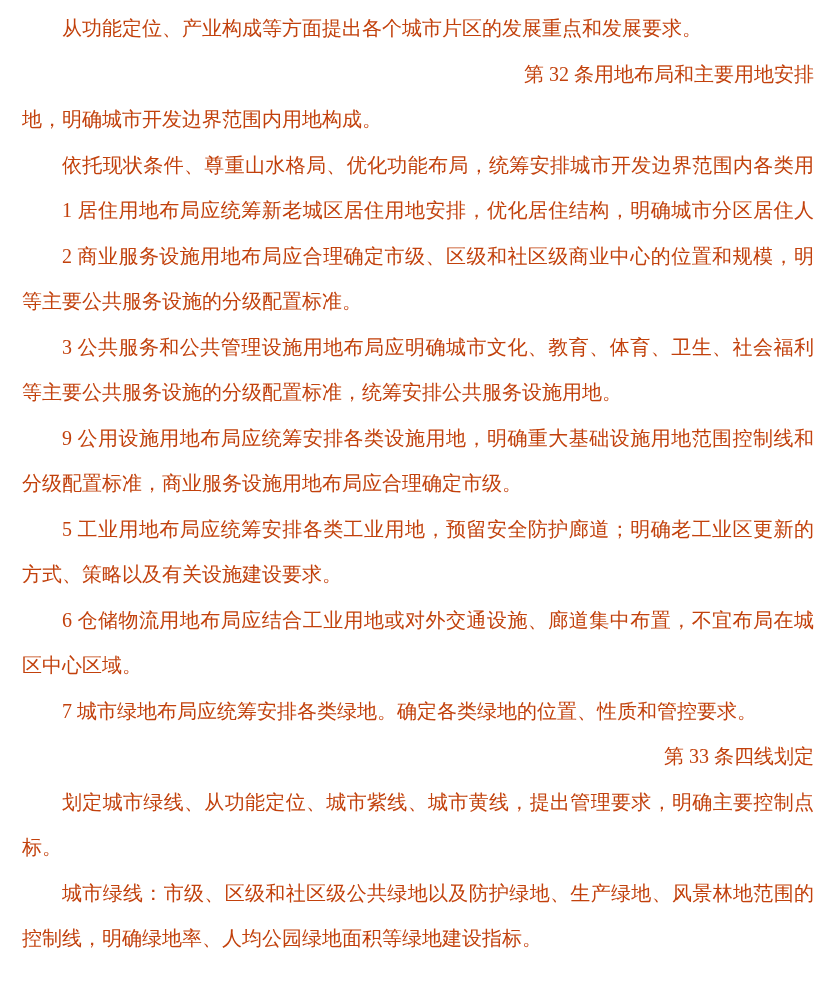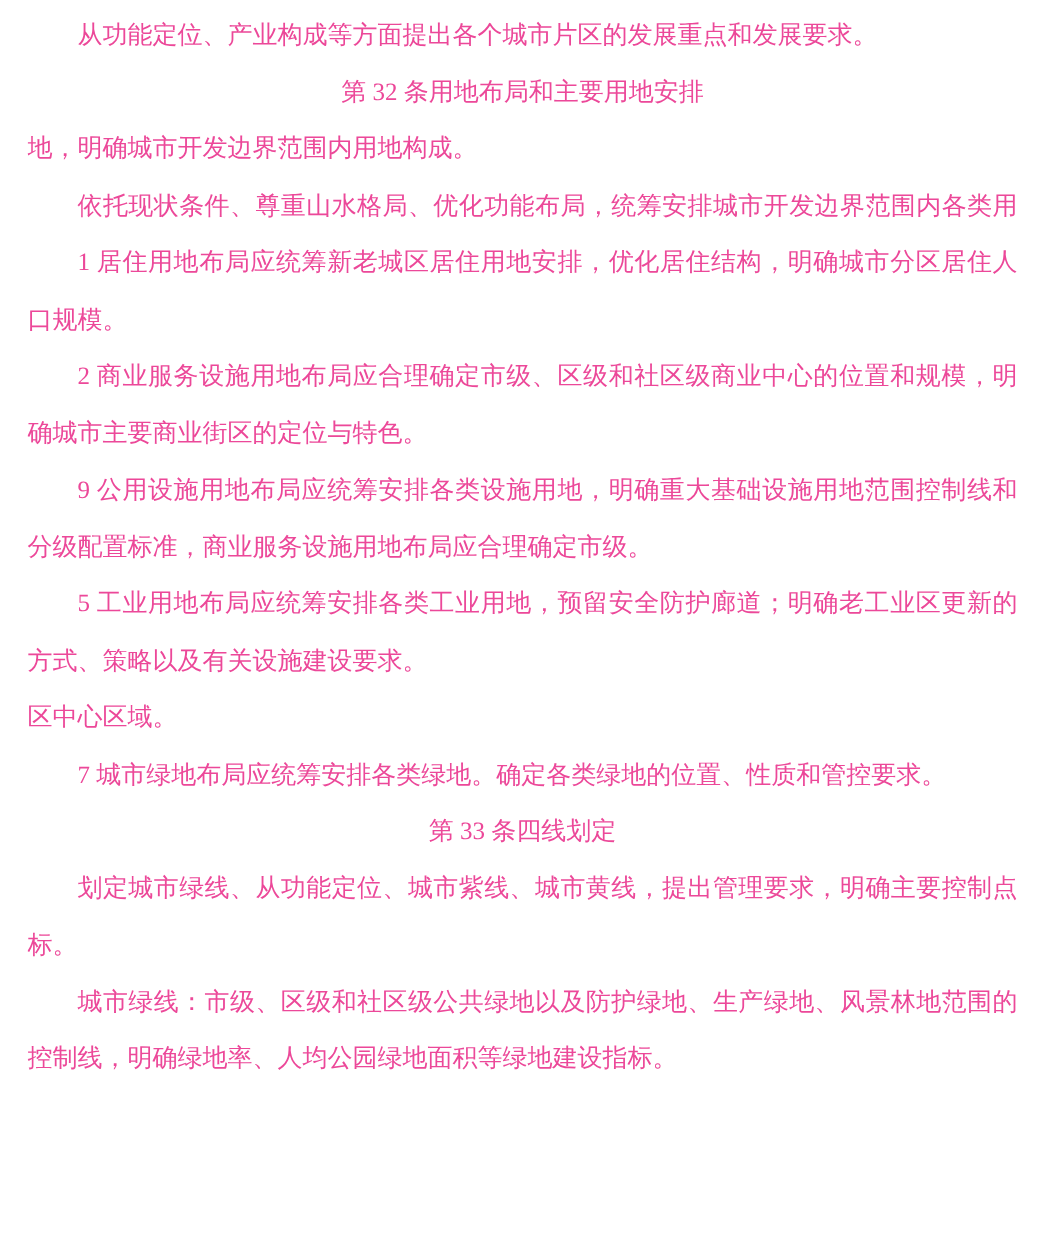--- a/index.html
+++ b/index.html
@@ -10,76 +10,80 @@
   .page {
     position: relative;
     width: 834px;
     height: 992px;
     box-sizing: border-box;
     padding: 6px 20px 0 22px;
     background: #ffffff;
     overflow: hidden;
     font-family: "Liberation Serif", "DejaVu Serif", serif;
     font-size: 20px;
-    color: #ec4899;
+    color: #c2410c;
     line-height: 45.5px;
   }
   .paragraph {
     margin: 0;
     padding: 0;
   }
   .line {
     height: 45.5px;
     overflow: hidden;
     white-space: nowrap;
   }
   .line.justify {
     white-space: normal;
     text-align: justify;
     text-align-last: justify;
   }
   .line.indent {
     text-indent: 2em;
   }
   .paragraph.heading .line {
-    text-align: center;
+    text-align: right;
   }
 </style>
 </head>
 <body>
 
 <div class="page">
   <div>
       <div class="paragraph body">
         <div class="line indent">从功能定位、产业构成等方面提出各个城市片区的发展重点和发展要求。</div>
       </div>
       <div class="paragraph heading">
         <div class="line">第 32 条用地布局和主要用地安排</div>
       </div>
       <div class="paragraph body">
         <div class="line">地，明确城市开发边界范围内用地构成。</div>
         <div class="line justify indent">依托现状条件、尊重山水格局、优化功能布局，统筹安排城市开发边界范围内各类用</div>
       </div>
       <div class="paragraph body">
         <div class="line justify indent">1 居住用地布局应统筹新老城区居住用地安排，优化居住结构，明确城市分区居住人</div>
-        <div class="line">口规模。</div>
       </div>
       <div class="paragraph body">
         <div class="line justify indent">2 商业服务设施用地布局应合理确定市级、区级和社区级商业中心的位置和规模，明</div>
-        <div class="line">确城市主要商业街区的定位与特色。</div>
+        <div class="line">等主要公共服务设施的分级配置标准。</div>
+      </div>
+      <div class="paragraph body">
+        <div class="line justify indent">3 公共服务和公共管理设施用地布局应明确城市文化、教育、体育、卫生、社会福利</div>
+        <div class="line">等主要公共服务设施的分级配置标准，统筹安排公共服务设施用地。</div>
       </div>
       <div class="paragraph body">
         <div class="line justify indent">9 公用设施用地布局应统筹安排各类设施用地，明确重大基础设施用地范围控制线和</div>
         <div class="line">分级配置标准，商业服务设施用地布局应合理确定市级。</div>
       </div>
       <div class="paragraph body">
         <div class="line justify indent">5 工业用地布局应统筹安排各类工业用地，预留安全防护廊道；明确老工业区更新的</div>
         <div class="line">方式、策略以及有关设施建设要求。</div>
       </div>
       <div class="paragraph body">
+        <div class="line justify indent">6 仓储物流用地布局应结合工业用地或对外交通设施、廊道集中布置，不宜布局在城</div>
         <div class="line">区中心区域。</div>
       </div>
       <div class="paragraph body">
         <div class="line indent">7 城市绿地布局应统筹安排各类绿地。确定各类绿地的位置、性质和管控要求。</div>
       </div>
       <div class="paragraph heading">
         <div class="line">第 33 条四线划定</div>
       </div>
       <div class="paragraph body">
         <div class="line justify indent">划定城市绿线、从功能定位、城市紫线、城市黄线，提出管理要求，明确主要控制点坐</div>

